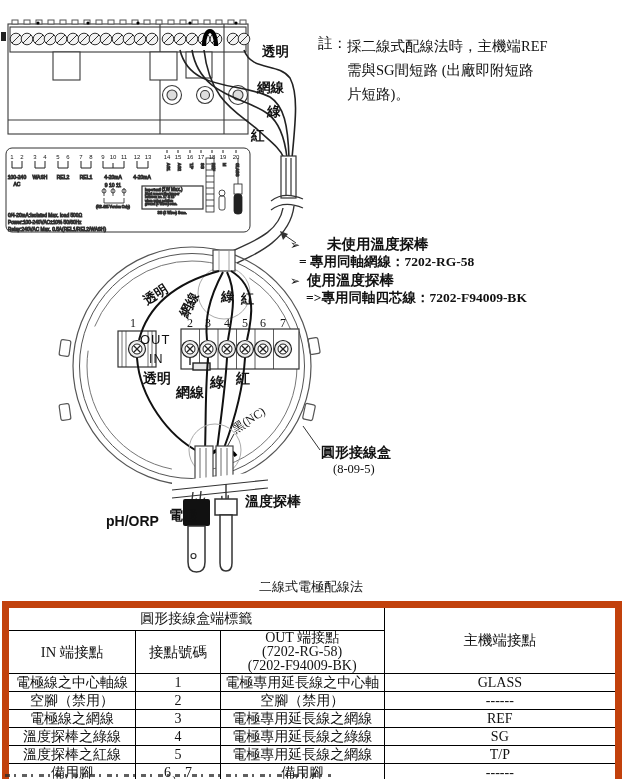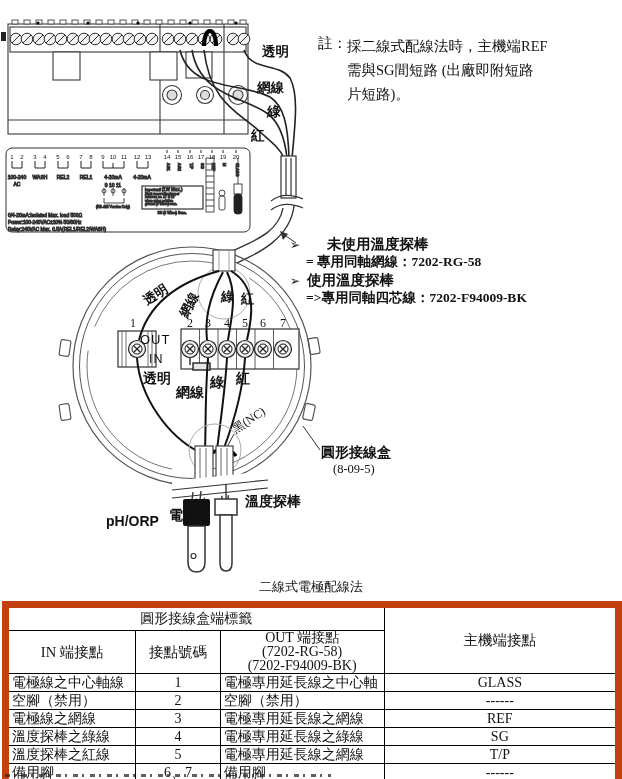--- a/index.html
+++ b/index.html
@@ -10,21 +10,21 @@
   svg text{font-family:"Liberation Sans",sans-serif;fill:#151515;}
   svg .ser{font-family:"Liberation Serif",serif;}
   .rot{transform-origin:left top;}
   
   #wiretable{position:absolute;left:2px;top:601px;border-collapse:collapse;table-layout:fixed;
              font-family:"Liberation Serif",serif;border:7px solid #c2410c;padding-left:18px;}
   #wiretable td,#wiretable th{border:1.6px solid #000;font-weight:normal;font-size:14px;
              padding:0 3px;overflow:hidden;}
   #wiretable th{text-align:center;}
   #wiretable td{height:17px;line-height:16px;}
-  .cell-l{text-align:left;}
+  .cell-l{text-align:center;}
   .cell-c{text-align:center;}
   .outcell{font-size:13.5px;line-height:14px;text-align:center;}
   .hdr1{height:22px;font-size:15px;}
   .note-wrap{position:absolute;left:318px;top:34px;display:flex;font-size:14.5px;
              font-family:"Liberation Serif",serif;}
   .note-lines div{line-height:24px;}
   .clipfrag{position:absolute;left:5px;top:774px;width:326px;height:3px;opacity:.75;
             background:repeating-linear-gradient(90deg,#2a2a2a 0 5px,transparent 5px 9px,#2a2a2a 9px 11px,transparent 11px 17px);}
 </style>
 </head>
@@ -386,21 +386,21 @@
     </div>
   </div>
 
   <div class="t b" style="left:262px;top:45px;font-size:13.5px;">透明</div>
   <div class="t b" style="left:257px;top:81px;font-size:13.5px;">網線</div>
   <div class="t b" style="left:267px;top:105px;font-size:13.5px;">綠</div>
   <div class="t b" style="left:251px;top:129px;font-size:13.5px;">紅</div>
 
   <div class="t" style="left:290px;top:239px;font-size:12px;">➢</div>
   <div class="t b" style="left:307px;top:237px;font-size:14.5px;margin-left:20px;">未使用溫度探棒</div>
-  <div class="t b" style="left:306px;top:255px;font-size:13.5px;">= 專用同軸網線：7202-RG-58</div>
+  <div class="t b" style="left:299px;top:255px;font-size:13.5px;">= 專用同軸網線：7202-RG-58</div>
   <div class="t" style="left:290px;top:275px;font-size:12px;">➢</div>
   <div class="t b" style="left:307px;top:273px;font-size:14.5px;">使用溫度探棒</div>
   <div class="t b" style="left:306px;top:291px;font-size:13.5px;">=&gt;專用同軸四芯線：7202-F94009-BK</div>
 
   <div class="t" style="left:140px;top:311px;font-size:13px;font-family:'Liberation Sans',sans-serif;letter-spacing:1px;margin-top:22px;">OUT</div>
   <div class="t" style="left:149px;top:353px;font-size:12.5px;font-family:'Liberation Sans',sans-serif;letter-spacing:1px;">IN</div>
   <div class="t b rot" style="left:141px;top:296px;font-size:13px;transform:rotate(-33deg);">透明</div>
   <div class="t b rot" style="left:177px;top:313px;font-size:13px;transform:rotate(-62deg);">網線</div>
   <div class="t b" style="left:221px;top:290px;font-size:13px;">綠</div>
   <div class="t b" style="left:241px;top:292px;font-size:13px;">紅</div>

